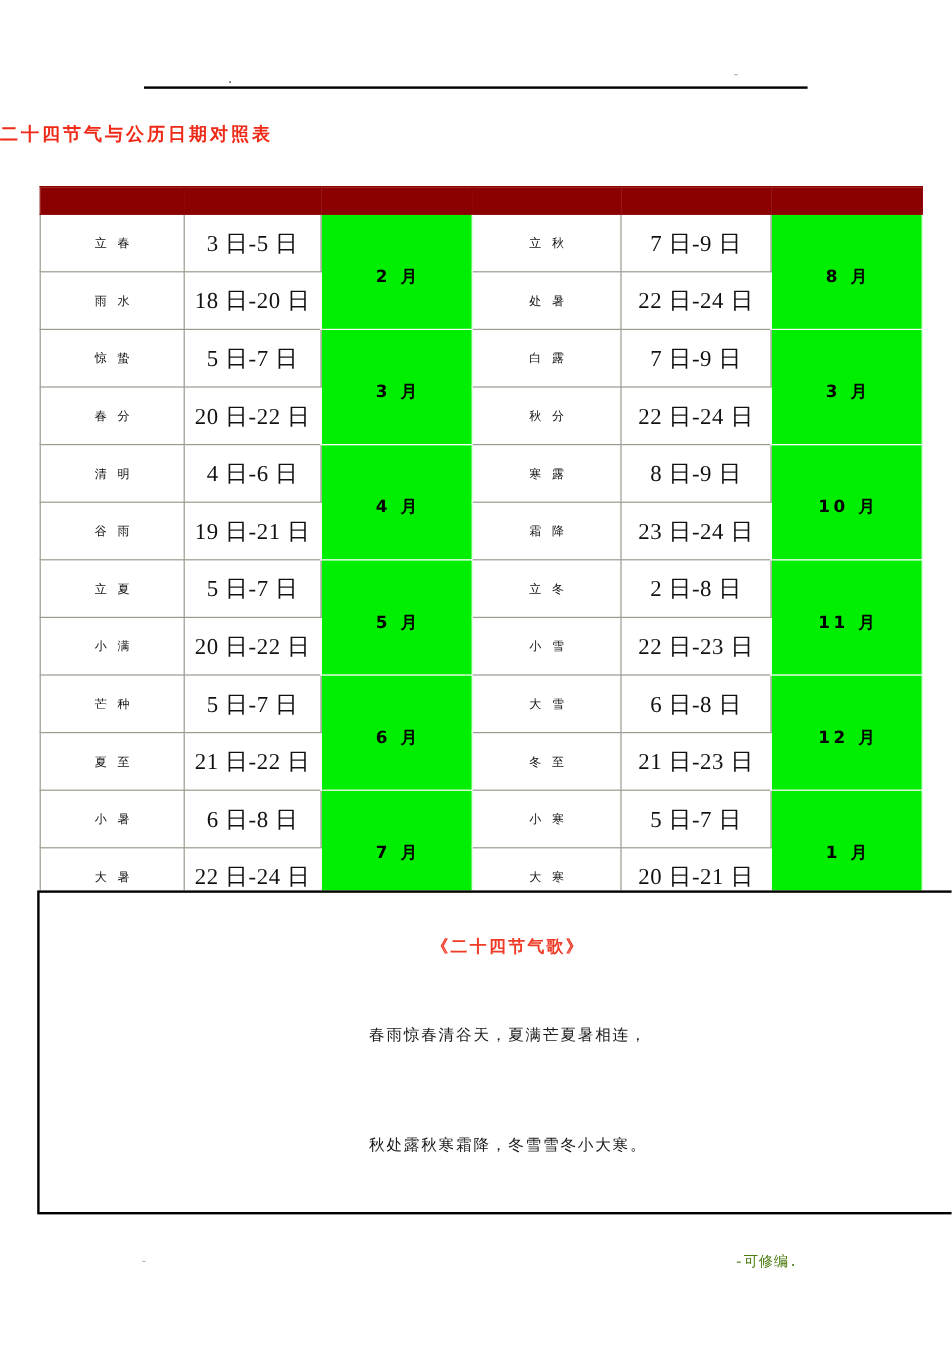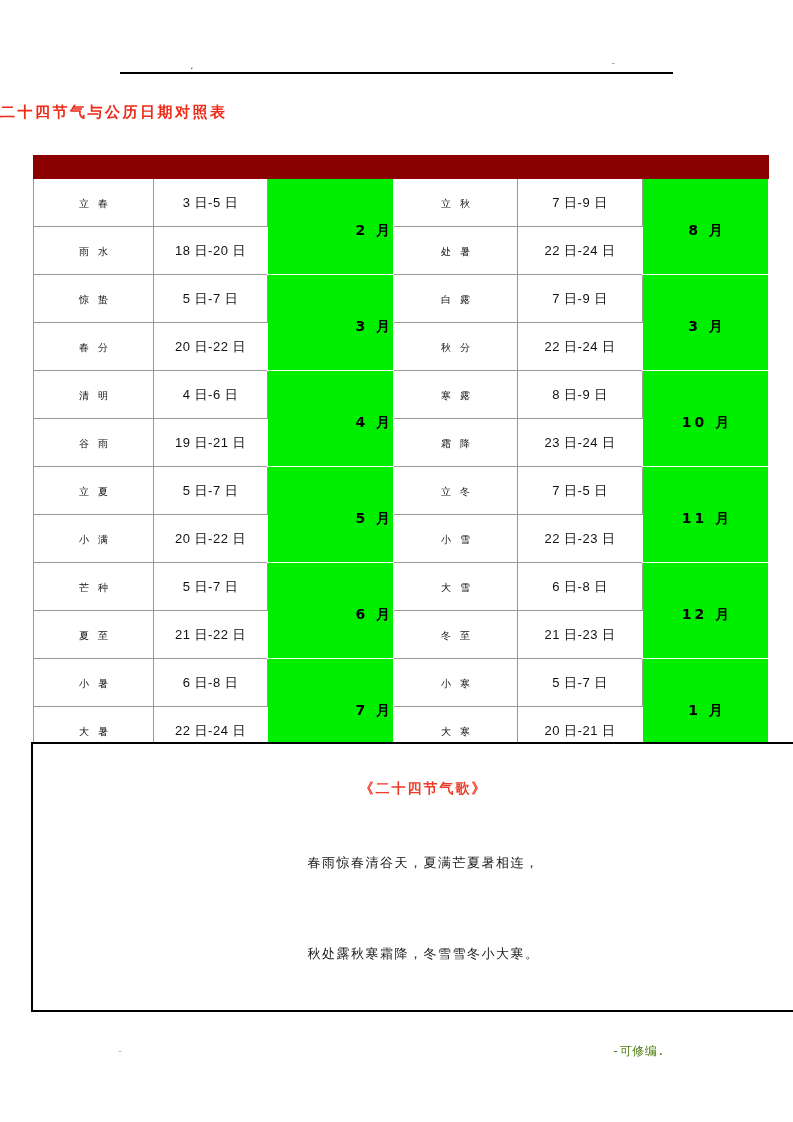--- a/index.html
+++ b/index.html
@@ -86,37 +86,37 @@
     color: #111111;
     background: #ffffff;
   }
   .term-table tr.head-row td {
     background: #8b0000;
     border: 1px solid #8b0000;
     height: 22px;
   }
   td.c-term   { width: 119px; height: 47px; }
   td.c-date   { width: 113px; }
-  td.c-month  { width: 125px; text-align: right; }
+  td.c-month  { width: 125px; }
   td.c-term2  { width: 123px; }
   td.c-date2  { width: 124px; }
   td.c-month2 { width: 125px; }
 
   .term-txt {
     display: inline-block;
     letter-spacing: 9px;
     text-indent: 9px;
     font-size: 10px;
     font-family: "DejaVu Serif", "Liberation Serif", serif;
   }
   .date-txt {
     display: inline-block;
-    font-size: 13px;
+    font-size: 19px;
     letter-spacing: 0.5px;
-    font-family: Liberation Sans, sans-serif;
+    font-family: Liberation Serif, serif;
   }
   td.month-cell {
     background: #00ee00;
     font-size: 14px;
     font-weight: bold;
     font-family: "DejaVu Sans", "Liberation Sans", sans-serif;
     color: #000000;
     border: 1px solid #ffffff;
   }
   .month-txt {
@@ -248,21 +248,21 @@
         <td class="c-date"><span class="date-txt">19 日-21 日</span></td>
         <td class="c-term2"><span class="term-txt">霜降</span></td>
         <td class="c-date2"><span class="date-txt">23 日-24 日</span></td>
       </tr>
 
       <tr>
         <td class="c-term"><span class="term-txt">立夏</span></td>
         <td class="c-date"><span class="date-txt">5 日-7 日</span></td>
         <td class="c-month month-cell" rowspan="2"><span class="month-txt">5 月</span></td>
         <td class="c-term2"><span class="term-txt">立冬</span></td>
-        <td class="c-date2"><span class="date-txt">7 日-5 日</span></td>
+        <td class="c-date2"><span class="date-txt">2 日-8 日</span></td>
         <td class="c-month2 month-cell" rowspan="2"><span class="month-txt">11 月</span></td>
       </tr>
       <tr>
         <td class="c-term"><span class="term-txt">小满</span></td>
         <td class="c-date"><span class="date-txt">20 日-22 日</span></td>
         <td class="c-term2"><span class="term-txt">小雪</span></td>
         <td class="c-date2"><span class="date-txt">22 日-23 日</span></td>
       </tr>
 
       <tr>

